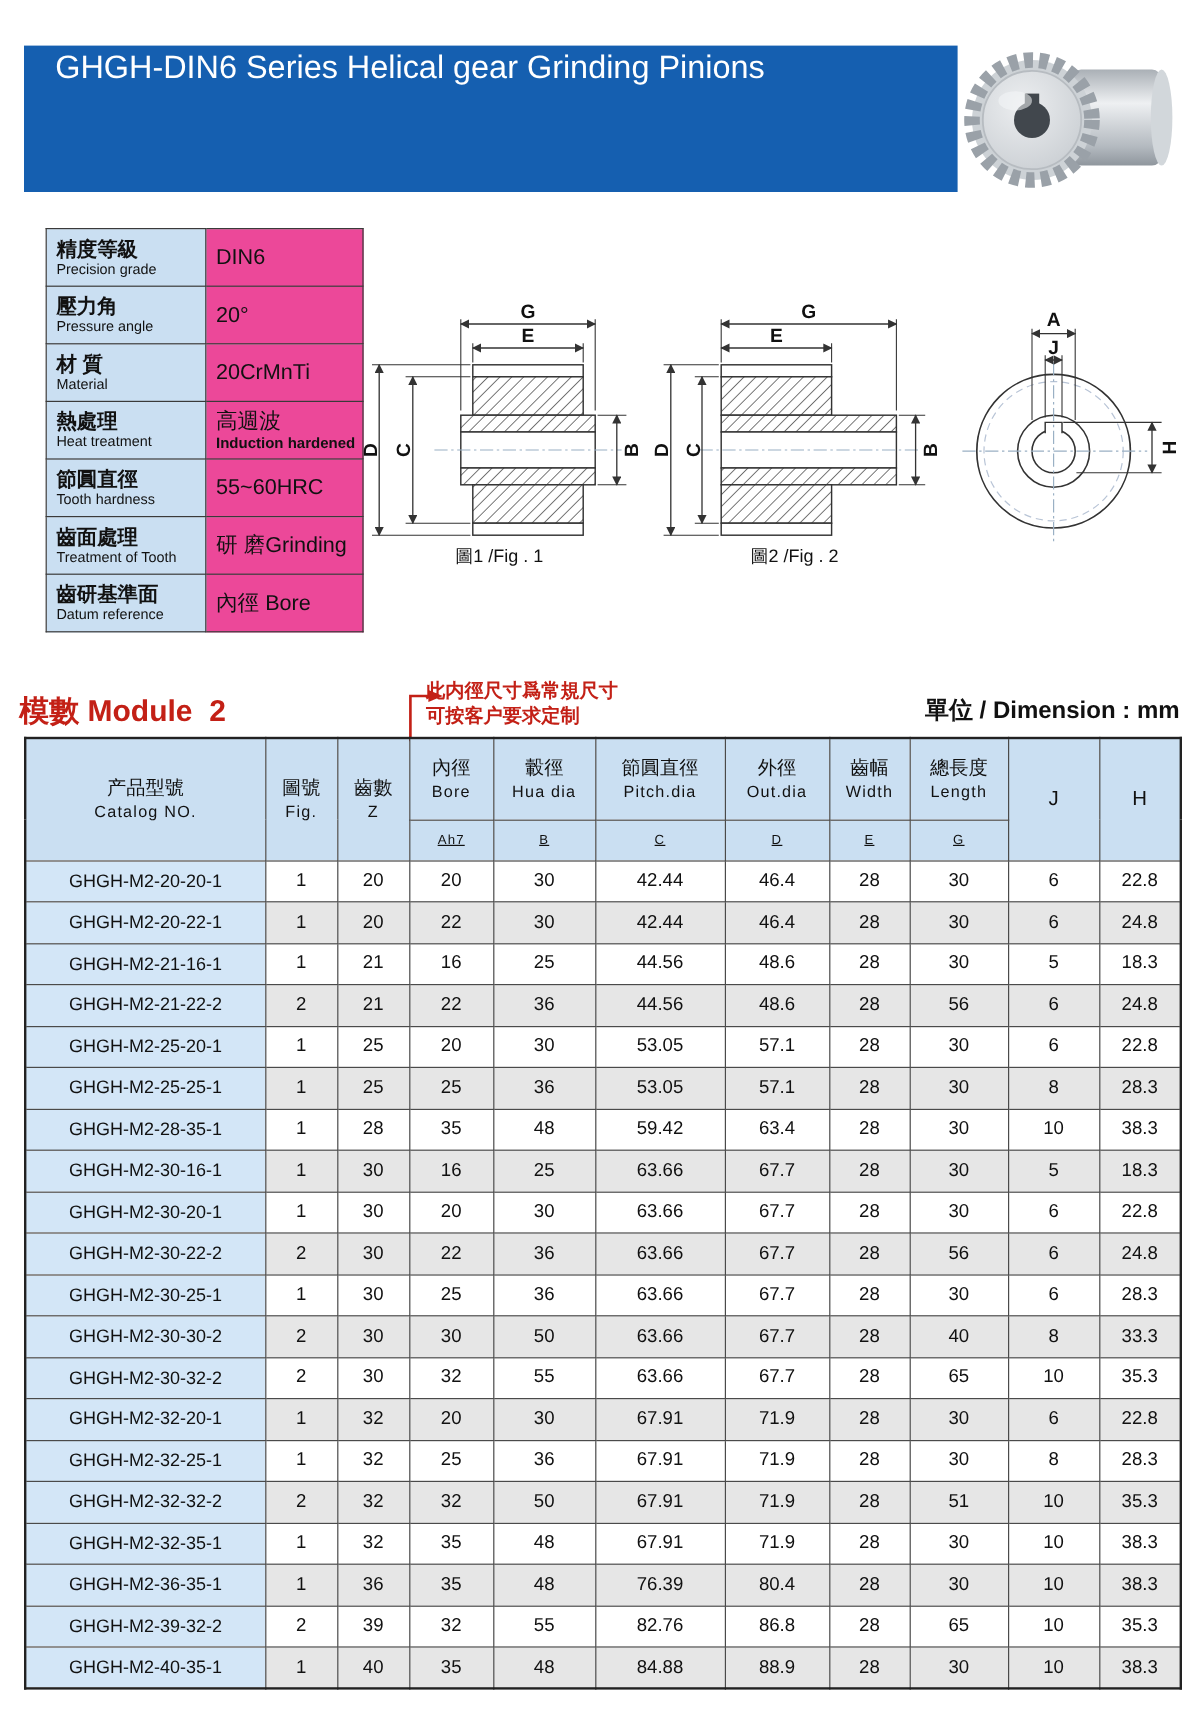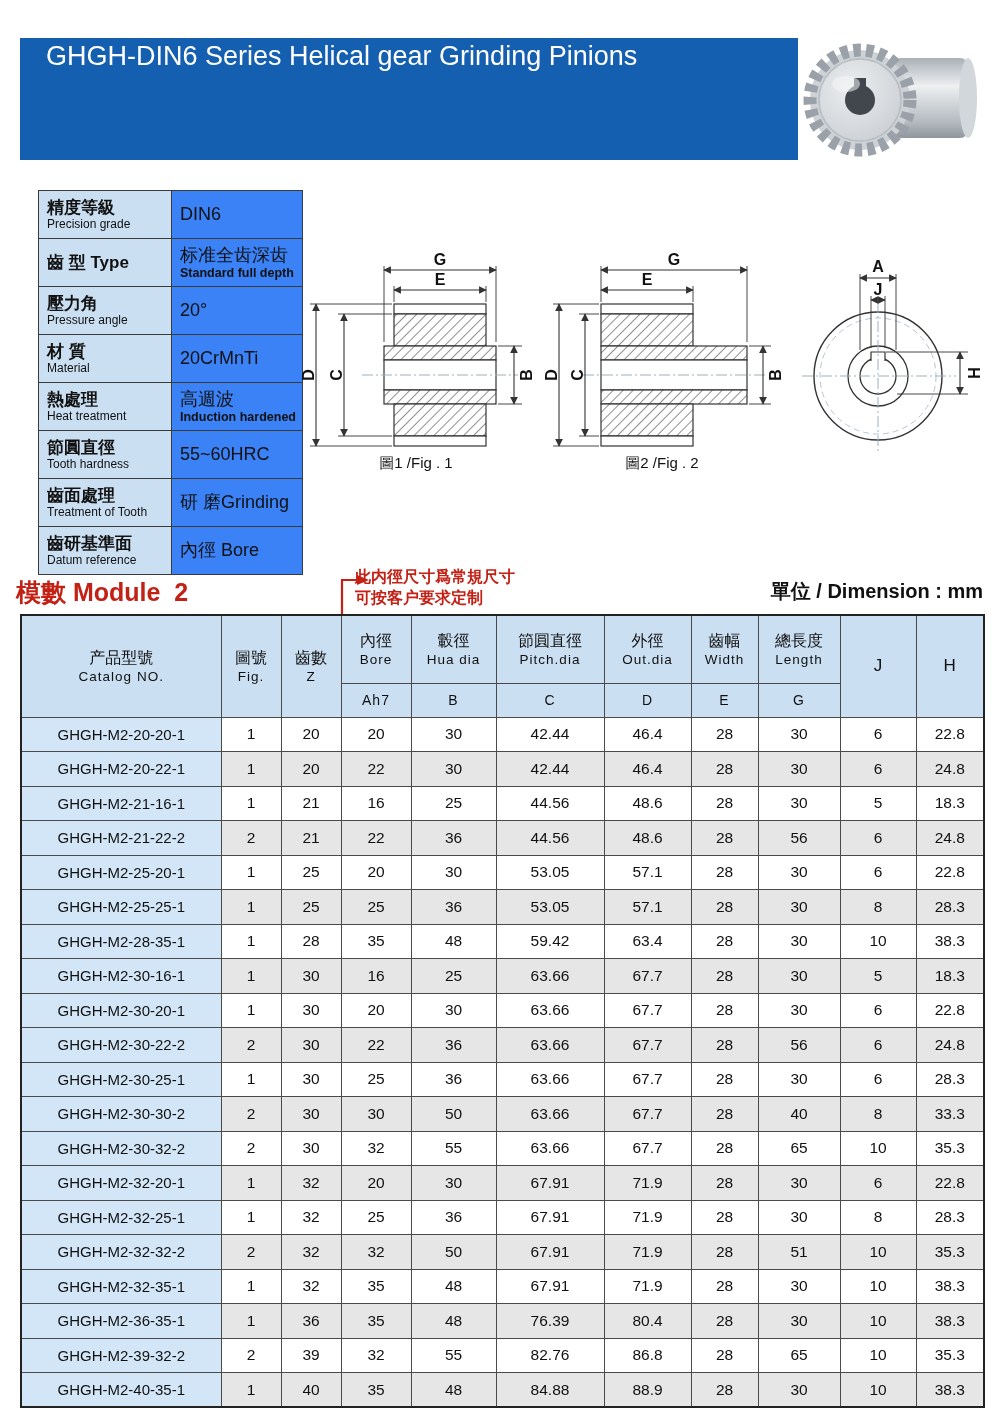--- a/index.html
+++ b/index.html
@@ -9,21 +9,21 @@
   
   .banner{position:absolute;left:20px;top:38px;width:963px;height:122px;background:var(--banner-blue,#155fb0);}
   .banner .t1{margin:10px 0 0 26px;font-size:43px;font-weight:bold;color:#fff;letter-spacing:1px;white-space:nowrap;}
   .banner .t2{margin:3px 0 0 26px;font-size:27px;font-weight:500;color:#fff;white-space:nowrap;}
   .photo{position:absolute;left:798px;top:22px;width:187px;height:150px;background:#fff;}
 
   
   .spec{position:absolute;left:38px;top:190px;border-collapse:collapse;}
   .spec td{border:1.6px solid #3a3a3a;height:43px;padding:2px 4px 2px 8px;vertical-align:middle;}
   .spec td.sl{width:120px;background:var(--light-blue,#cadff2);}
-  .spec td.sv{width:118px;background:#3b82f6;margin-left:36px;}
+  .spec td.sv{width:118px;background:#ec4899;margin-left:36px;}
   .spec .zh{font-size:17px;font-weight:bold;line-height:19px;white-space:nowrap;}
   .spec .en{font-size:12px;line-height:14px;white-space:nowrap;}
   .spec .v1{font-size:18px;line-height:21px;white-space:nowrap;}
   .spec .v2{font-size:12.5px;font-weight:bold;line-height:15px;white-space:nowrap;}
   .spec .en:empty,.spec .v2:empty{display:none;}
 
   
   .fig{position:absolute;}
   .fig svg{display:block;}
   .figcap{text-align:center;font-size:15px;font-weight:normal;margin-top:2px;}
@@ -40,21 +40,21 @@
   .main{position:absolute;left:20px;top:614px;width:963px;border-collapse:collapse;table-layout:fixed;border:2px solid #222;}
   .main th,.main td{border:1.2px solid #4a4a4a;text-align:center;vertical-align:middle;padding:0;overflow:hidden;}
   .main thead th{background:var(--light-blue,#cadff2);font-weight:normal;}
   .main thead tr.h1{height:68px;}
   .main thead tr.h2{height:34px;}
   .main tbody tr{height:34.5px;}
   .hz{font-size:16px;font-weight:500;line-height:20px;}
   .he{font-size:13.5px;letter-spacing:1px;line-height:17px;}
   .he:empty{display:none;}
   .hletter{font-size:17px;}
-  .main tr.h2 th{font-size:14px;letter-spacing:1px;}
+  .main tr.h2 th{font-size:11px;letter-spacing:1px;text-decoration:underline;}
   .main tbody td{font-size:15.5px;font-weight:500;background:#fff;}
   .main tbody td.cat{background:var(--catalog-blue,#d3e6f7);font-weight:normal;font-size:15px;}
   .main tbody tr.r-gray td:not(.cat){background:var(--row-gray,#e6e6e6);}
 </style>
 </head>
 <body>
 
 <div class="page">
 
   <div class="banner">
@@ -92,29 +92,20 @@
           <td class="sl">
             <div class="zh">精度等級</div>
             <div class="en">Precision grade</div>
           </td>
           <td class="sv">
             <div class="v1">DIN6</div>
           </td>
         </tr>
         <tr>
           <td class="sl">
-            <div class="zh">齒  型 Type</div>
-          </td>
-          <td class="sv">
-            <div class="v1">标准全齿深齿</div>
-            <div class="v2">Standard full depth</div>
-          </td>
-        </tr>
-        <tr>
-          <td class="sl">
             <div class="zh">壓力角</div>
             <div class="en">Pressure angle</div>
           </td>
           <td class="sv">
             <div class="v1">20°</div>
           </td>
         </tr>
         <tr>
           <td class="sl">
             <div class="zh">材  質</div>

